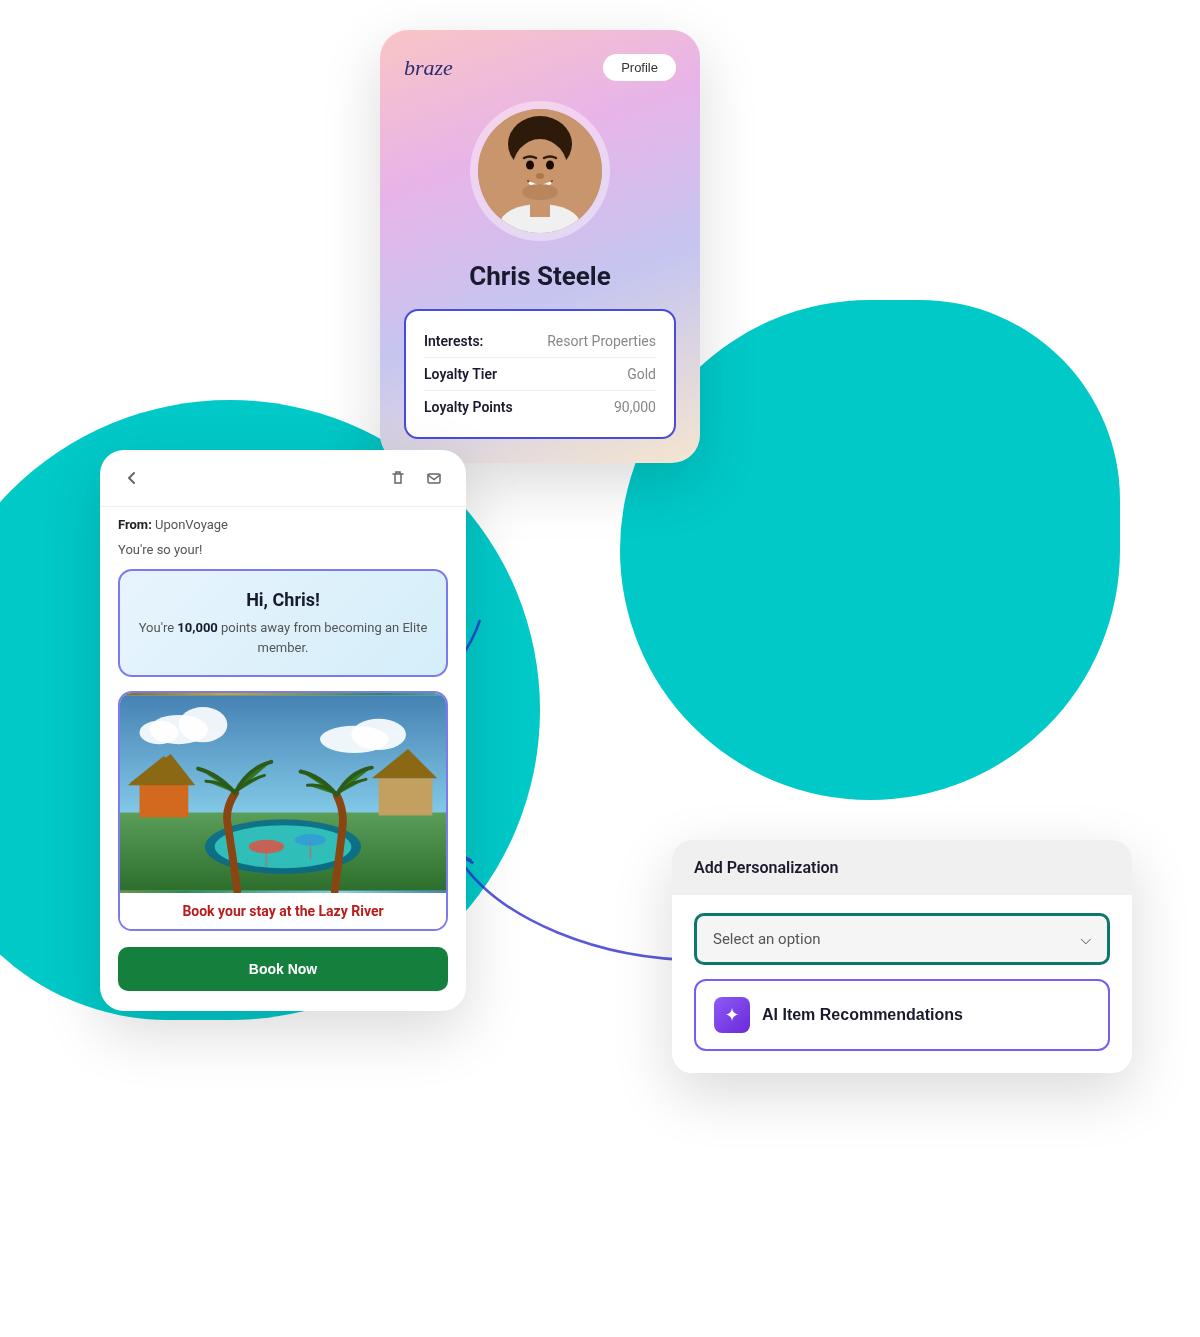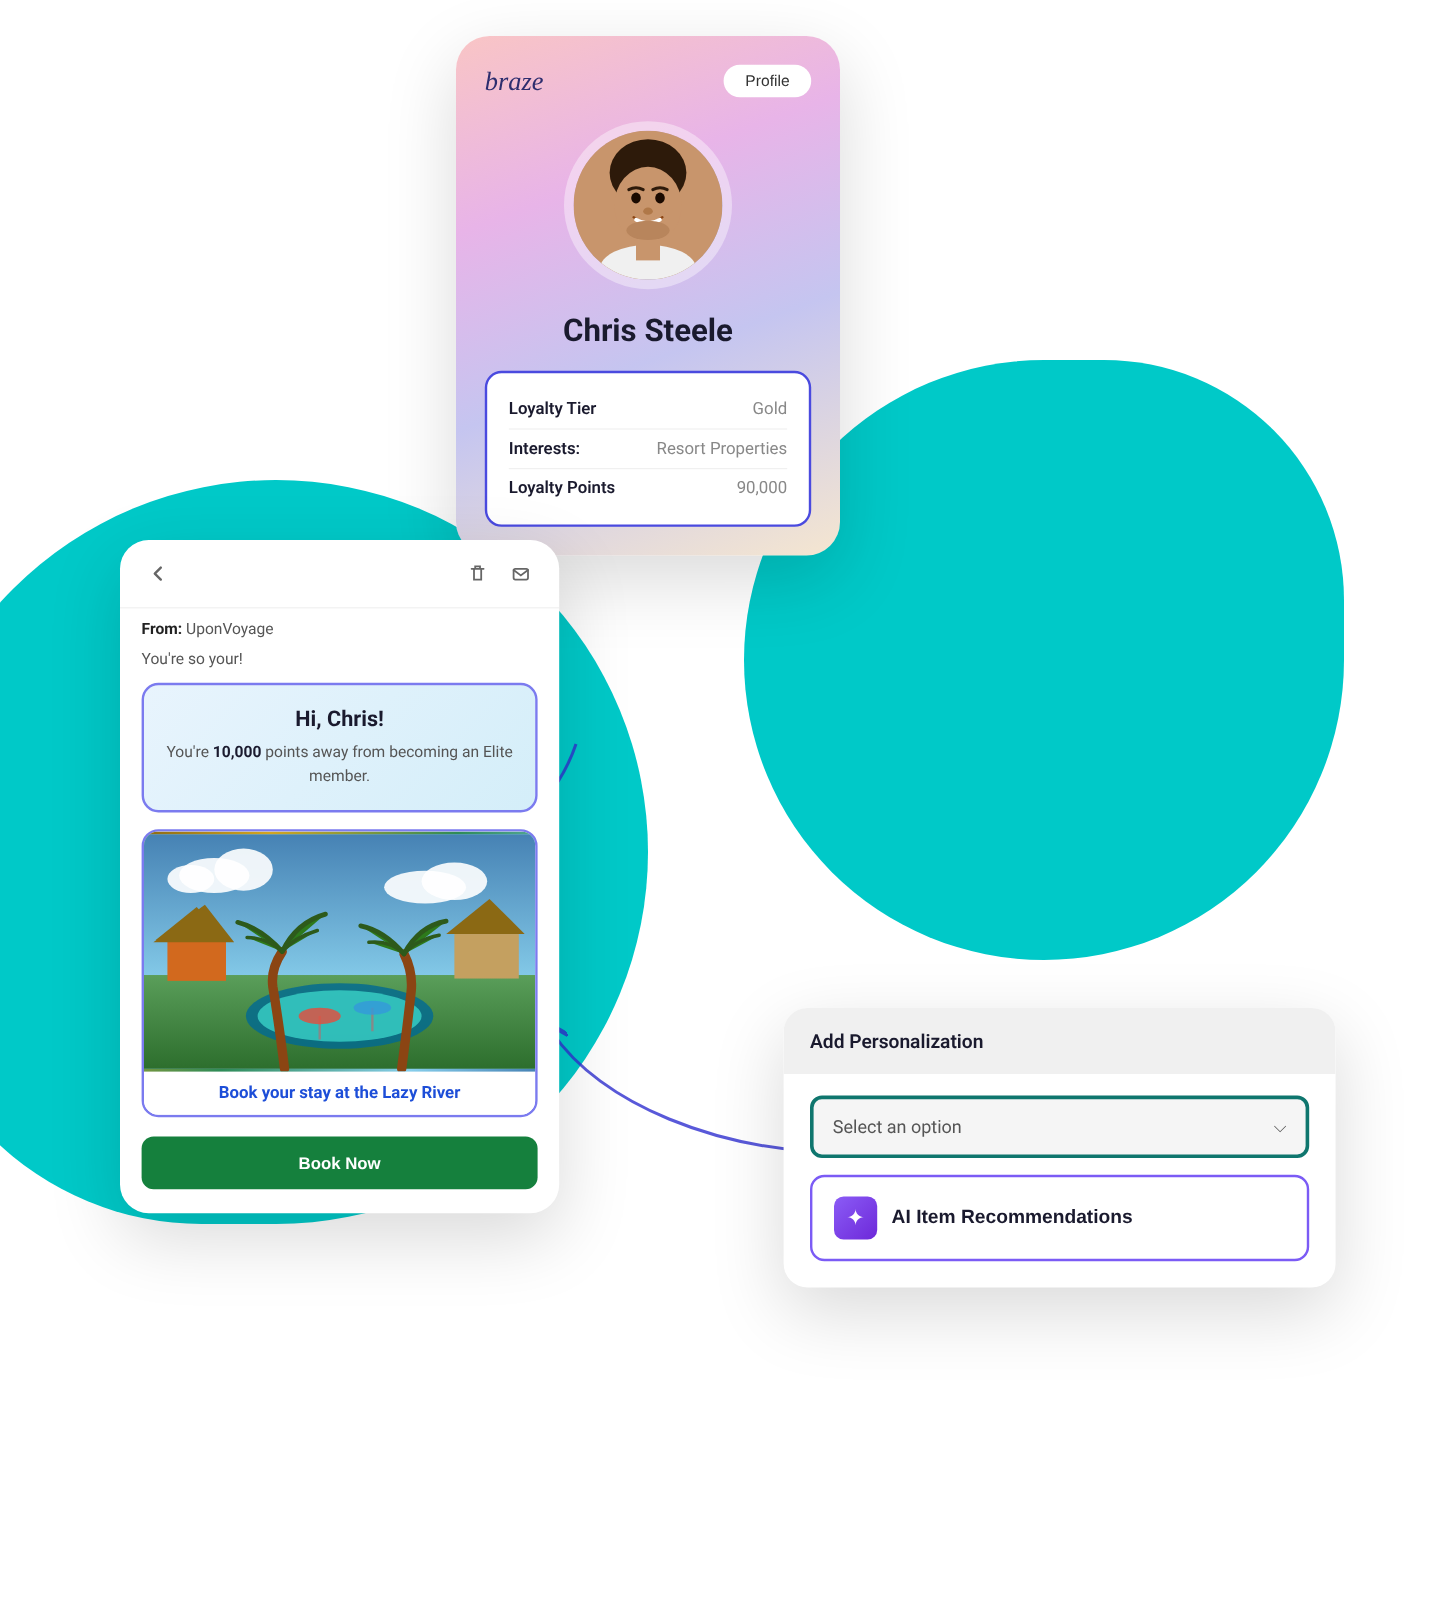--- a/index.html
+++ b/index.html
@@ -236,21 +236,21 @@
       background: linear-gradient(135deg, #8B6914 0%, #D4A520 20%, #2E8B57 50%, #87CEEB 80%, #4682B4 100%);
       position: relative;
       overflow: hidden;
     }
 
     .email-image-caption {
       text-align: center;
       padding: 10px;
       font-size: 14px;
       font-weight: 700;
-      color: #1d4ed8;
+      color: #b91c1c;
       background: white;
     }
 
     .book-now-btn {
       display: block;
       margin: 16px 18px 0;
       background: #15803d;
       color: white;
       border: none;
       border-radius: 10px;
@@ -259,21 +259,21 @@
       font-size: 14px;
       font-weight: 600;
       cursor: pointer;
       width: calc(100% - 36px);
     }
 
     
     .personalization-panel {
       position: absolute;
       top: 840px;
-      right: 87px;
+      right: 68px;
       width: 460px;
       background: white;
       border-radius: 20px;
       box-shadow: 0 20px 60px rgba(0,0,0,0.15);
       z-index: 10;
       overflow: hidden;
     }
 
     .panel-header {
       background: #f0f0f0;
@@ -416,26 +416,26 @@
           <ellipse cx="62" cy="83" rx="18" ry="8" fill="#b8855c"></ellipse>
         </svg>
       </div>
     </div>
   </div>
 
   <h2 class="profile-name">Chris Steele</h2>
 
   <div class="profile-details">
     <div class="detail-row">
+      <span class="detail-label">Interests:</span>
+      <span class="detail-value">Resort Properties</span>
+    </div>
+    <div class="detail-row">
       <span class="detail-label">Loyalty Tier</span>
       <span class="detail-value">Gold</span>
-    </div>
-    <div class="detail-row">
-      <span class="detail-label">Interests:</span>
-      <span class="detail-value">Resort Properties</span>
     </div>
     <div class="detail-row">
       <span class="detail-label">Loyalty Points</span>
       <span class="detail-value">90,000</span>
     </div>
   </div>
 </div>
 
 <div class="email-card">
   <div class="email-toolbar">

